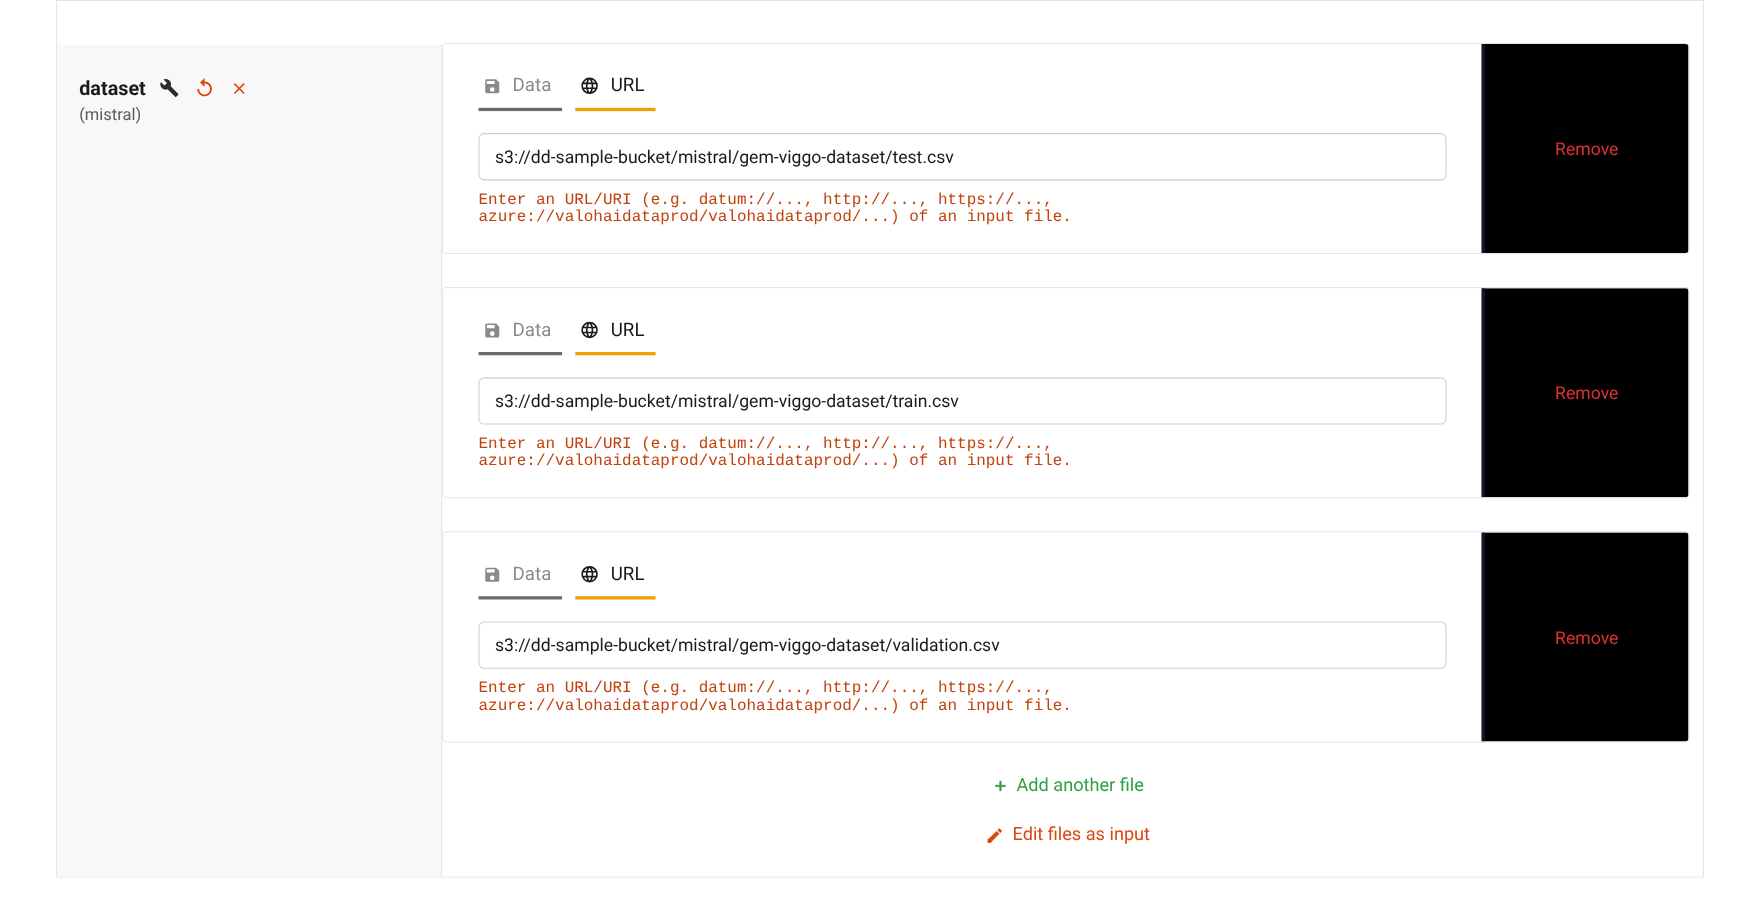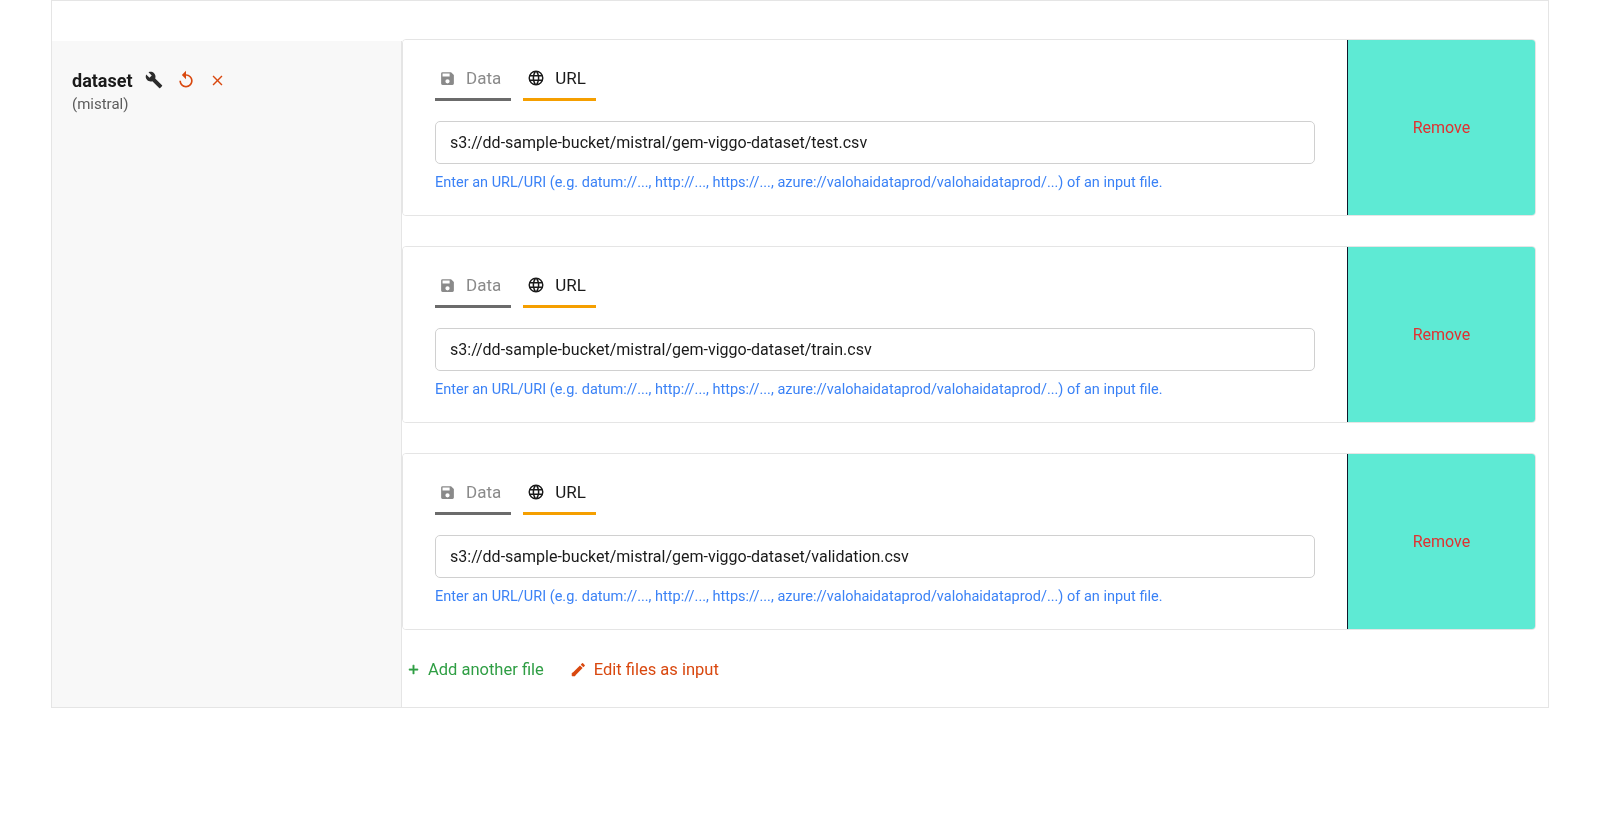--- a/index.html
+++ b/index.html
@@ -64,22 +64,22 @@
       border-radius: 4px;
       overflow: hidden;
     }
     .file-card-main {
       flex: 1;
       padding: 22px 32px 24px 32px;
       background: #fff;
     }
     .file-card-side {
       width: 188px;
-      background: #5eead4;
-      border-left: 1px solid #0f172a;
+      background: #000000;
+      border-left: 3px solid #0f172a;
       display: flex;
       align-items: center;
       justify-content: center;
       padding: 0 10px;
     }
     .remove-link {
       color: #e03131;
       font-size: 16px;
       cursor: pointer;
     }
@@ -118,29 +118,31 @@
     .url-input {
       width: 100%;
       padding: 11px 14px;
       font-size: 16px;
       border: 1px solid #d0d0d0;
       border-radius: 5px;
       color: #1a1a1a;
       font-family: inherit;
     }
     .helper-text {
-      color: #3b82f6;
+      color: #c2410c;
       font-size: 14.5px;
       margin-top: 10px;
+      font-family: Liberation Mono, monospace;
     }
     .actions-row {
       display: flex;
       align-items: center;
       gap: 26px;
       padding: 0 0 0 4px;
+      flex-direction: column;
     }
     .action-link {
       display: inline-flex;
       align-items: center;
       gap: 7px;
       font-size: 16.5px;
       cursor: pointer;
     }
     .action-link.add {
       color: #2f9e44;

